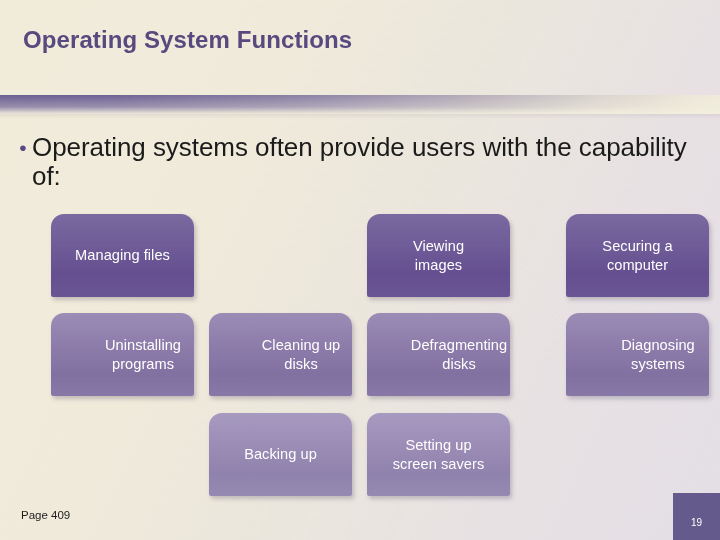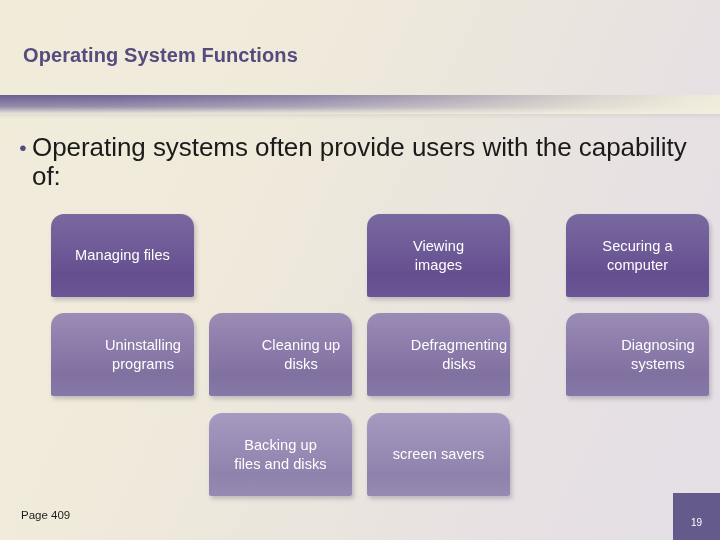--- a/index.html
+++ b/index.html
@@ -31,22 +31,22 @@
   #title-area {
     position: absolute;
     left: 0;
     top: 0;
     width: 720px;
     height: 95px;
   }
   #page-title {
     position: absolute;
     left: 23px;
-    top: 44px;
-    font-size: 20px;
+    top: 26px;
+    font-size: 24px;
     font-weight: bold;
     color: #574a7e;
     letter-spacing: 0.1px;
     white-space: nowrap;
   }
 
   
   #header-band {
     position: absolute;
     left: 0;
@@ -250,25 +250,25 @@
       </div>
       <div class="box tier-2 col-4 row-2">
         <div>
           <span>Diagnosing</span>
           <span>systems</span>
         </div>
       </div>
       <div class="box tier-3 col-2 row-3">
         <div>
           <span>Backing up</span>
-          <span>files and disks</span>
         </div>
       </div>
       <div class="box tier-3 col-3 row-3">
         <div>
+          <span>Setting up</span>
           <span>screen savers</span>
         </div>
       </div>
     </div>
 
   <div id="footer">
     <div id="footer-page-ref">Page 409</div>
     <div id="slide-number-box">
       <div id="slide-number">19</div>
     </div>

